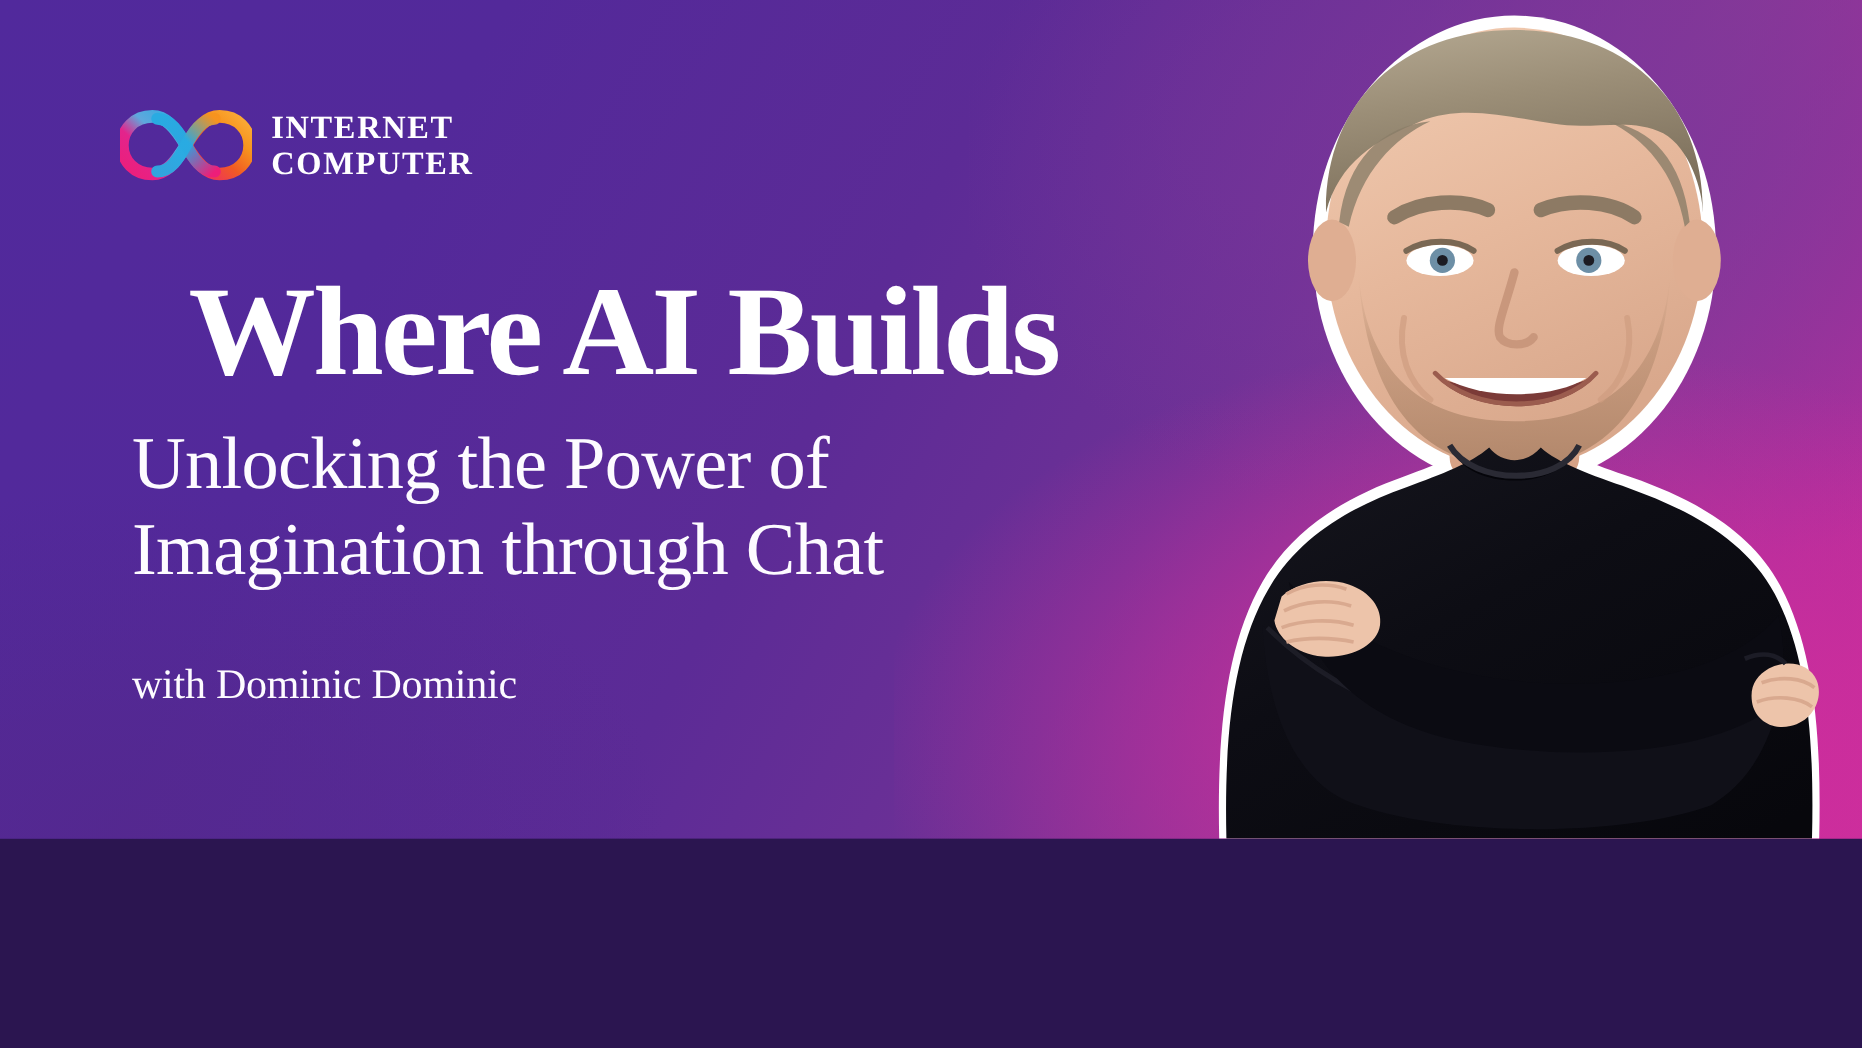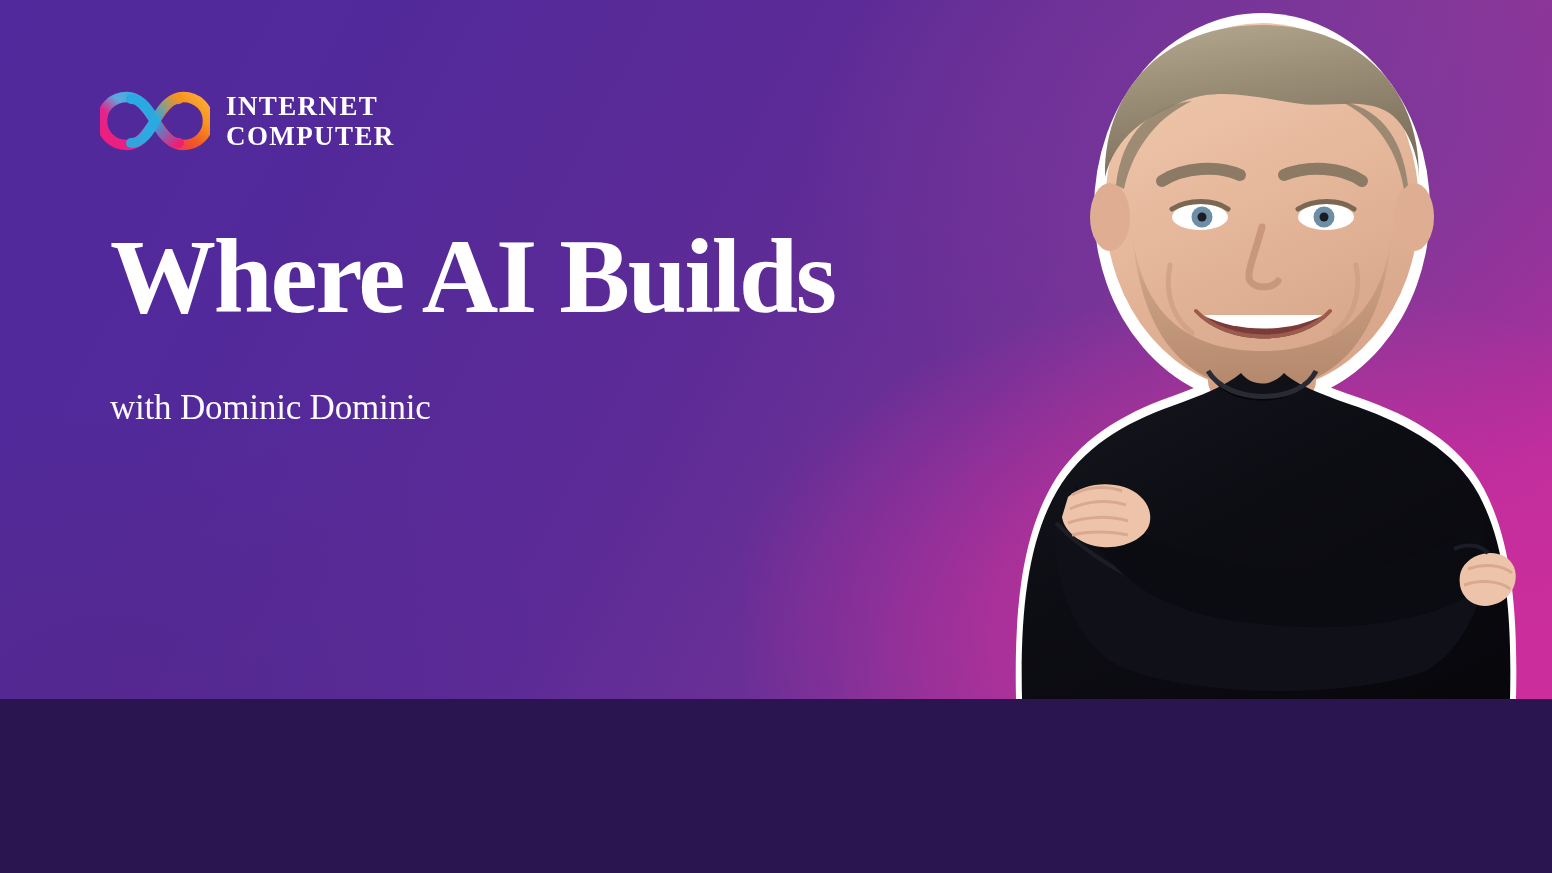--- a/index.html
+++ b/index.html
@@ -88,20 +88,21 @@
     left:110px; top:224px;
     width:1000px;
   }
   .headline {
     color:#ffffff;
     font-size:106px;
     font-weight:bold;
     letter-spacing:-2.2px;
     line-height:1.0;
     white-space:nowrap;
+    margin-left:47px;
   }
   .subhead {
     margin-top:22px;
     color:#fdfbff;
     font-size:62px;
     font-weight:normal;
     letter-spacing:-0.6px;
     line-height:1.14;
   }
   .subhead .sl { display:block; white-space:nowrap; }
@@ -170,20 +171,24 @@
     </svg>
 
     <div class="logo-word">
       <span class="l1">INTERNET</span>
       <span class="l2">COMPUTER</span>
     </div>
   </div>
 
   <div class="copy">
     <h1 class="headline">Where AI Builds</h1>
+    <h2 class="subhead">
+      <span class="sl">Unlocking the Power of</span>
+      <span class="sl">Imagination through Chat</span>
+    </h2>
     <div class="presenter">with Dominic Dominic</div>
   </div>
 
   <div class="portrait">
     <svg viewBox="0 0 600 790" preserveAspectRatio="xMidYMax meet" aria-hidden="true">
       <defs>
         <linearGradient id="skin" x1="0" y1="0" x2="0.4" y2="1">
           <stop offset="0%" stop-color="#f2cdb3"></stop>
           <stop offset="55%" stop-color="#e6b89c"></stop>
           <stop offset="100%" stop-color="#d9a88c"></stop>

